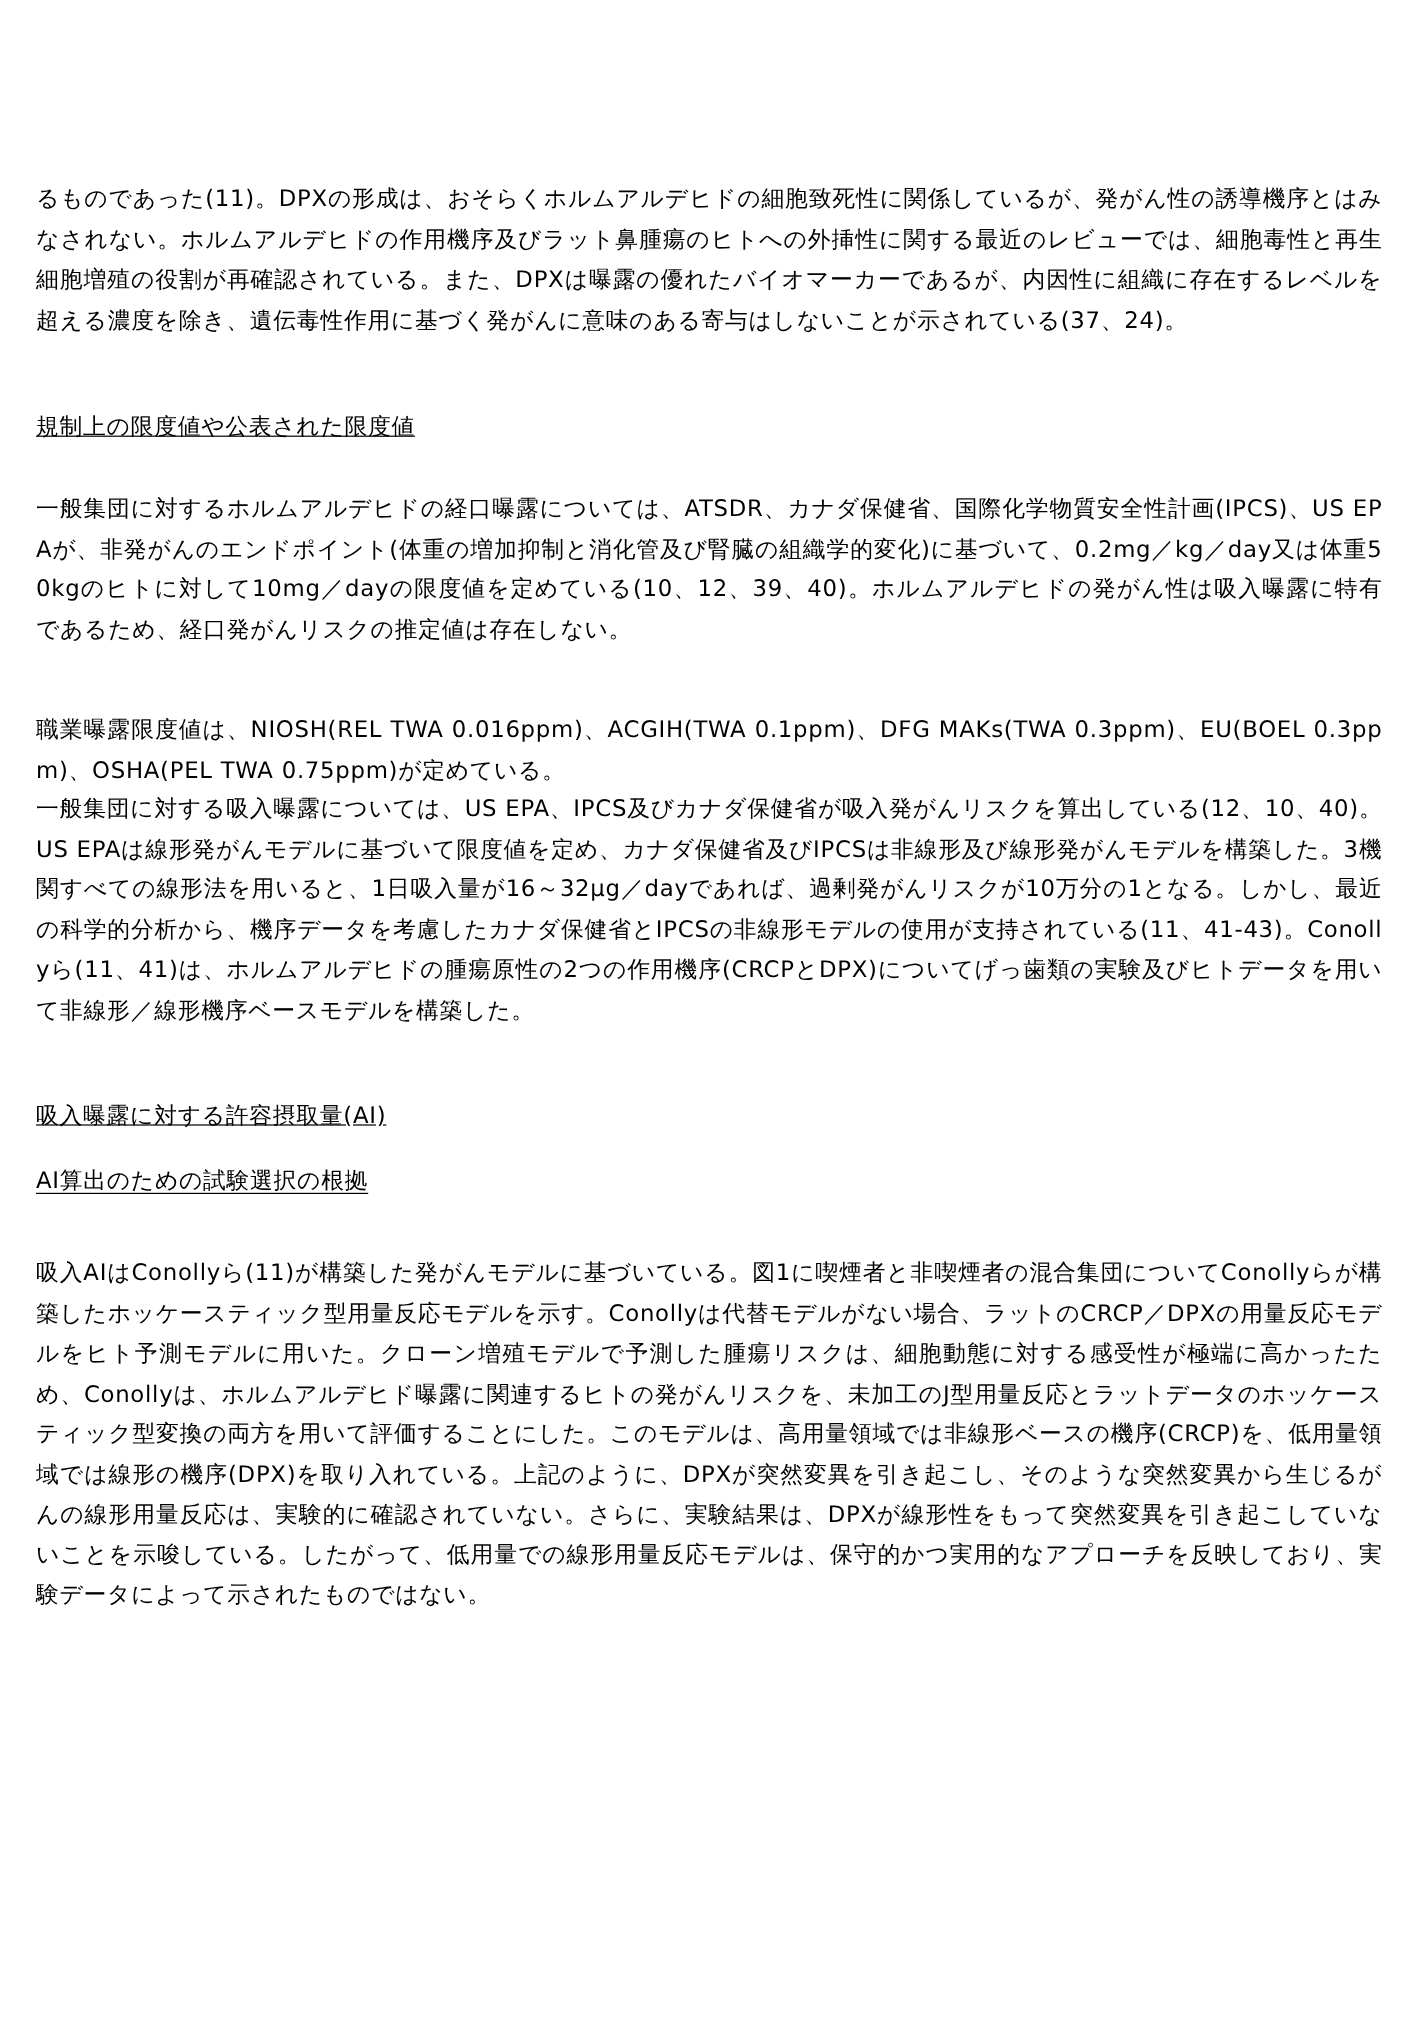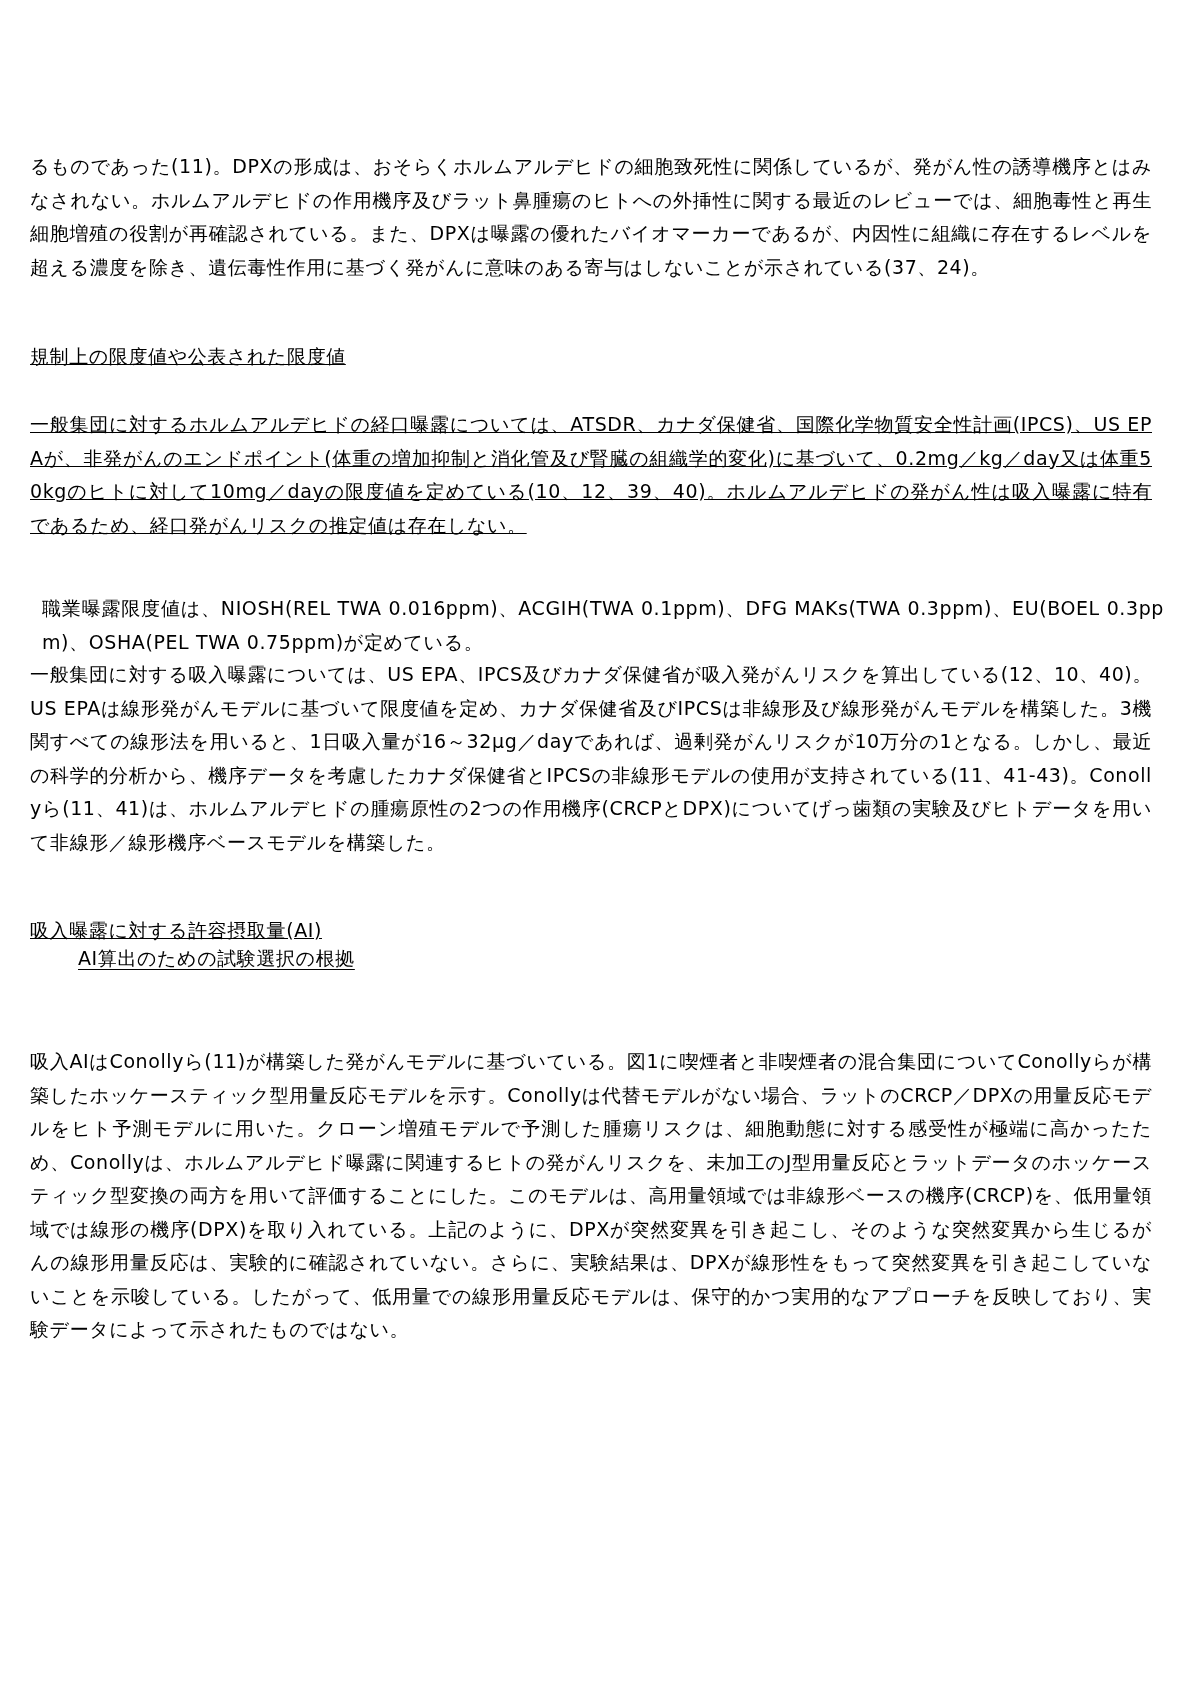--- a/index.html
+++ b/index.html
@@ -43,24 +43,24 @@
   }
 </style>
 </head>
 <body>
 
 <div class="page">
   <p class="para" style="position:absolute; top:0; width:1122px;">るものであった(11)。DPXの形成は、おそらくホルムアルデヒドの細胞致死性に関係しているが、発がん性の誘導機序とはみなされない。ホルムアルデヒドの作用機序及びラット鼻腫瘍のヒトへの外挿性に関する最近のレビューでは、細胞毒性と再生細胞増殖の役割が再確認されている。また、DPXは曝露の優れたバイオマーカーであるが、内因性に組織に存在するレベルを超える濃度を除き、遺伝毒性作用に基づく発がんに意味のある寄与はしないことが示されている(37、24)。</p>
 
   <p class="heading" style="position:absolute; top:190px;">規制上の限度値や公表された限度値</p>
 
-  <p class="para" style="position:absolute; top:258px; width:1122px;text-decoration:underline;">一般集団に対するホルムアルデヒドの経口曝露については、ATSDR、カナダ保健省、国際化学物質安全性計画(IPCS)、US EPAが、非発がんのエンドポイント(体重の増加抑制と消化管及び腎臓の組織学的変化)に基づいて、0.2mg／kg／day又は体重50kgのヒトに対して10mg／dayの限度値を定めている(10、12、39、40)。ホルムアルデヒドの発がん性は吸入曝露に特有であるため、経口発がんリスクの推定値は存在しない。</p>
+  <p class="para" style="position:absolute; top:258px; width:1122px;">一般集団に対するホルムアルデヒドの経口曝露については、ATSDR、カナダ保健省、国際化学物質安全性計画(IPCS)、US EPAが、非発がんのエンドポイント(体重の増加抑制と消化管及び腎臓の組織学的変化)に基づいて、0.2mg／kg／day又は体重50kgのヒトに対して10mg／dayの限度値を定めている(10、12、39、40)。ホルムアルデヒドの発がん性は吸入曝露に特有であるため、経口発がんリスクの推定値は存在しない。</p>
 
-  <p class="para" style="position:absolute; top:442px; width:1122px;margin-left:12px;">職業曝露限度値は、NIOSH(REL TWA 0.016ppm)、ACGIH(TWA 0.1ppm)、DFG MAKs(TWA 0.3ppm)、EU(BOEL 0.3ppm)、OSHA(PEL TWA 0.75ppm)が定めている。</p>
+  <p class="para" style="position:absolute; top:442px; width:1122px;">職業曝露限度値は、NIOSH(REL TWA 0.016ppm)、ACGIH(TWA 0.1ppm)、DFG MAKs(TWA 0.3ppm)、EU(BOEL 0.3ppm)、OSHA(PEL TWA 0.75ppm)が定めている。</p>
 
   <p class="para" style="position:absolute; top:508px; width:1122px;">一般集団に対する吸入曝露については、US EPA、IPCS及びカナダ保健省が吸入発がんリスクを算出している(12、10、40)。US EPAは線形発がんモデルに基づいて限度値を定め、カナダ保健省及びIPCSは非線形及び線形発がんモデルを構築した。3機関すべての線形法を用いると、1日吸入量が16～32μg／dayであれば、過剰発がんリスクが10万分の1となる。しかし、最近の科学的分析から、機序データを考慮したカナダ保健省とIPCSの非線形モデルの使用が支持されている(11、41-43)。Conollyら(11、41)は、ホルムアルデヒドの腫瘍原性の2つの作用機序(CRCPとDPX)についてげっ歯類の実験及びヒトデータを用いて非線形／線形機序ベースモデルを構築した。</p>
 
   <p class="heading" style="position:absolute; top:764px;text-align:center;">吸入曝露に対する許容摂取量(AI)</p>
 
-  <p class="heading underline" style="position:absolute; top:792px;margin-left:48px;">AI算出のための試験選択の根拠</p>
+  <p class="heading underline" style="position:absolute; top:818px;">AI算出のための試験選択の根拠</p>
 
   <p class="para" style="position:absolute; top:895px; width:1122px;">吸入AIはConollyら(11)が構築した発がんモデルに基づいている。図1に喫煙者と非喫煙者の混合集団についてConollyらが構築したホッケースティック型用量反応モデルを示す。Conollyは代替モデルがない場合、ラットのCRCP／DPXの用量反応モデルをヒト予測モデルに用いた。クローン増殖モデルで予測した腫瘍リスクは、細胞動態に対する感受性が極端に高かったため、Conollyは、ホルムアルデヒド曝露に関連するヒトの発がんリスクを、未加工のJ型用量反応とラットデータのホッケースティック型変換の両方を用いて評価することにした。このモデルは、高用量領域では非線形ベースの機序(CRCP)を、低用量領域では線形の機序(DPX)を取り入れている。上記のように、DPXが突然変異を引き起こし、そのような突然変異から生じるがんの線形用量反応は、実験的に確認されていない。さらに、実験結果は、DPXが線形性をもって突然変異を引き起こしていないことを示唆している。したがって、低用量での線形用量反応モデルは、保守的かつ実用的なアプローチを反映しており、実験データによって示されたものではない。</p>
 </div>
 
 </body></html>

